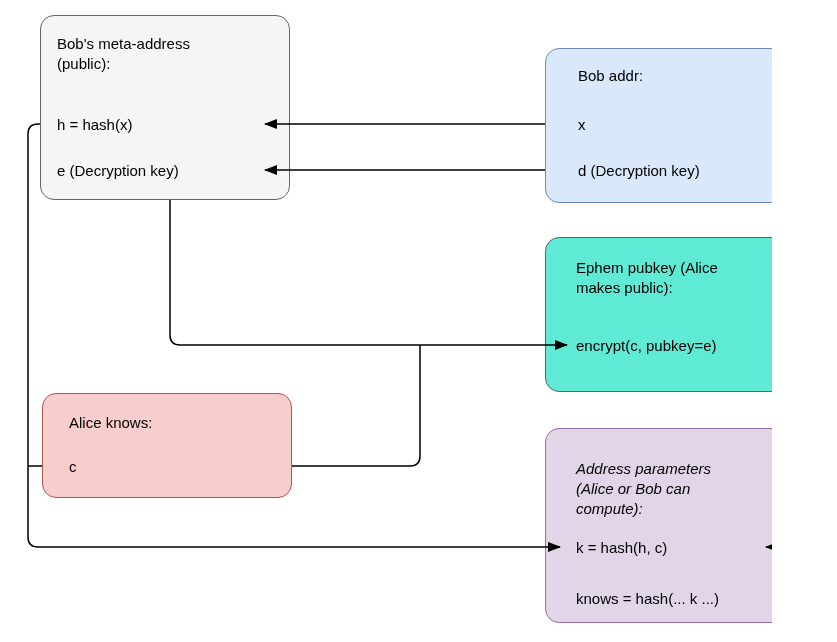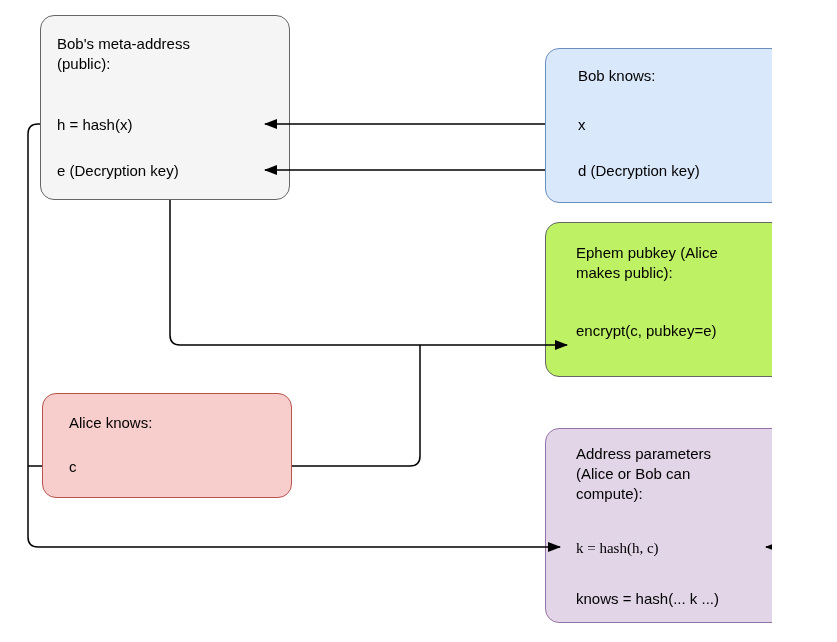--- a/index.html
+++ b/index.html
@@ -44,38 +44,38 @@
 
 <div class="canvas">
 
   <div class="box" style="left: 40px; top: 15px; width: 250px; height: 185px; background: rgb(245, 245, 245); border-color: rgb(102, 102, 102);">
     <div class="btitle" style="left:16px; top:18px; width:165px;">Bob's meta-address (public):</div>
     <div class="bline" style="left:16px; top:99px;">h = hash(x)</div>
     <div class="bline" style="left:16px; top:145px;">e (Decryption key)</div>
   </div>
 
   <div class="box" style="left: 545px; top: 48px; width: 245px; height: 155px; background: rgb(218, 232, 252); border-color: rgb(108, 142, 191);">
-    <div class="btitle" style="left:32px; top:17px; width:190px;">Bob knows:</div>
+    <div class="btitle" style="left:32px; top:17px; width:190px;">Bob addr:</div>
     <div class="bline" style="left:32px; top:66px;">x</div>
     <div class="bline" style="left:32px; top:112px;">d (Decryption key)</div>
   </div>
 
-  <div class="box" style="left: 545px; top: 222px; width: 245px; height: 155px; background: #bef264; border-color: rgb(102, 102, 102);">
+  <div class="box" style="left: 545px; top: 237px; width: 245px; height: 155px; background: #5eead4; border-color: rgb(102, 102, 102);">
     <div class="btitle" style="left:30px; top:20px; width:160px;">Ephem pubkey (Alice makes public):</div>
     <div class="bline" style="left:30px; top:98px;">encrypt(c, pubkey=e)</div>
   </div>
 
   <div class="box" style="left: 42px; top: 393px; width: 250px; height: 105px; background: rgb(248, 206, 204); border-color: rgb(184, 84, 80);">
     <div class="btitle" style="left:26px; top:19px; width:200px;">Alice knows:</div>
     <div class="bline" style="left:26px; top:63px;">c</div>
   </div>
 
   <div class="box" style="left: 545px; top: 428px; width: 245px; height: 195px; background: rgb(225, 213, 231); border-color: rgb(150, 115, 166);">
-    <div class="btitle" style="left:30px; top:15px; width:150px;">Address parameters (Alice or Bob can compute):</div>
-    <div class="bline" style="left:30px; top:109px;font-family:Liberation Serif, serif;">k = hash(h, c)</div>
+    <div class="btitle" style="left:30px; top:30px; width:150px;font-style:italic;">Address parameters (Alice or Bob can compute):</div>
+    <div class="bline" style="left:30px; top:109px;">k = hash(h, c)</div>
     <div class="bline" style="left:30px; top:160px;">knows = hash(... k ...)</div>
   </div>
 
   <svg class="edges" width="837" height="642" viewBox="0 0 837 642" xmlns="http://www.w3.org/2000/svg">
     <defs>
       <marker id="arr" markerWidth="14" markerHeight="11" refX="12" refY="5" orient="auto" markerUnits="userSpaceOnUse">
         <path d="M0,0 L13,5 L0,10 Z" fill="#000000"></path>
       </marker>
     </defs>
 

